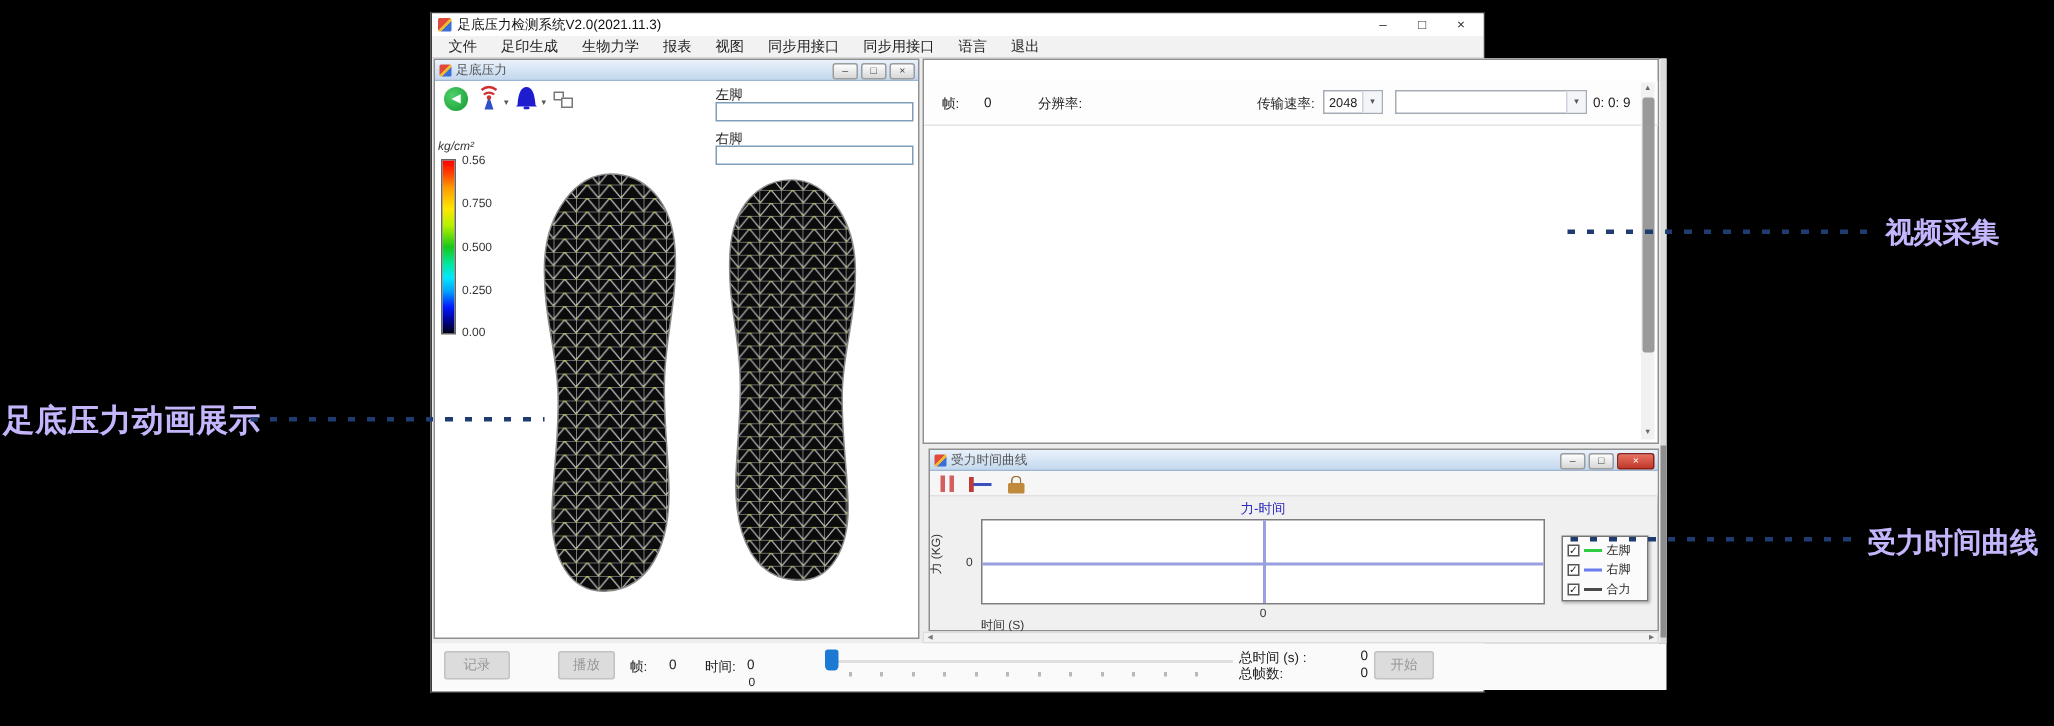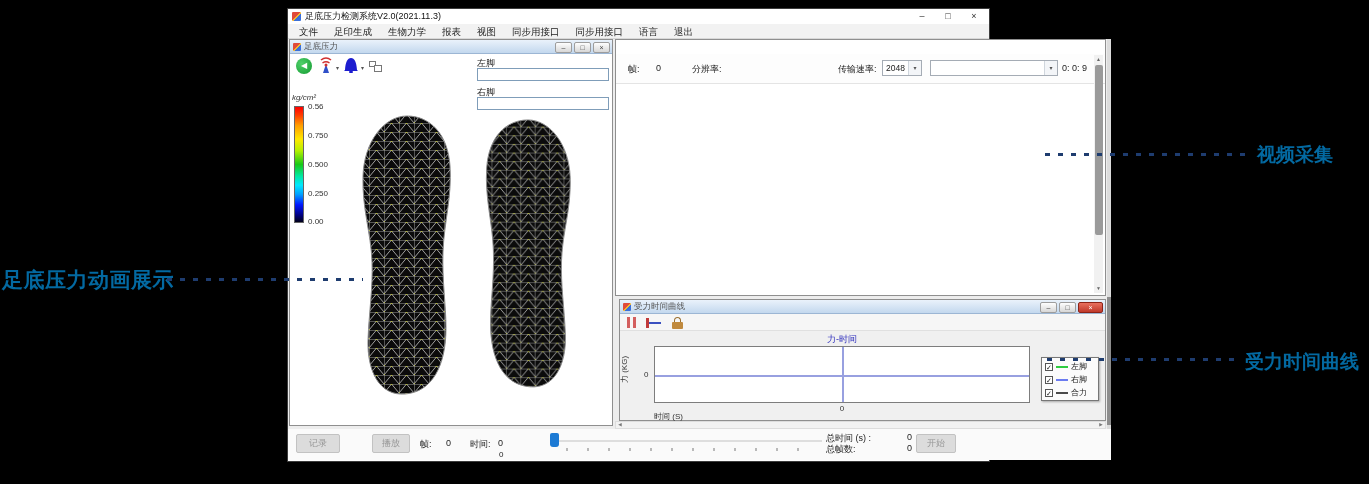--- a/index.html
+++ b/index.html
@@ -110,21 +110,21 @@
   .slider .track { position:absolute; left:0; right:0; top:8px; height:2px; background:#dedede; }
   .slider .thumb { position:absolute; left:0; top:1px; width:9px; height:14px; background:#1c7ad4; border-radius:2px 2px 3px 3px; }
   .slider-ticks { position:absolute; left:278px; top:19px; width:252px; height:3px;
     background:repeating-linear-gradient(90deg,#b9b9b9 0 2px,transparent 2px 21px); }
   .totals { position:absolute; left:538px; top:3px; width:86px; }
   .totals .row { display:flex; justify-content:space-between; height:11px; }
   .totals .row .l { font-size:9px; color:#222; text-align:right; }
   .totals .row .v { font-size:9px; color:#222; width:12px; text-align:right; }
 
   
-  .ann { position:absolute; z-index:20; font-weight:bold; color:#0369a1; white-space:nowrap; }
+  .ann { position:absolute; z-index:20; font-weight:bold; color:#c4b5fd; white-space:nowrap; }
   .ann-dots { position:absolute; z-index:20; height:3px;
     background:repeating-linear-gradient(90deg,#1e3c6f 0 5px,transparent 5px 13px); }
   #ann-left { left:2px; top:266px; font-size:21px; letter-spacing:0.5px; }
   #dots-left { left:167px; top:278px; width:196px; }
   #dots-video { left:1045px; top:153px; width:200px; }
   #ann-video { left:1257px; top:142px; font-size:19px; }
   #dots-curve { left:1047px; top:358px; width:190px; }
   #ann-curve { left:1245px; top:349px; font-size:19px; }
 </style>
 </head>

